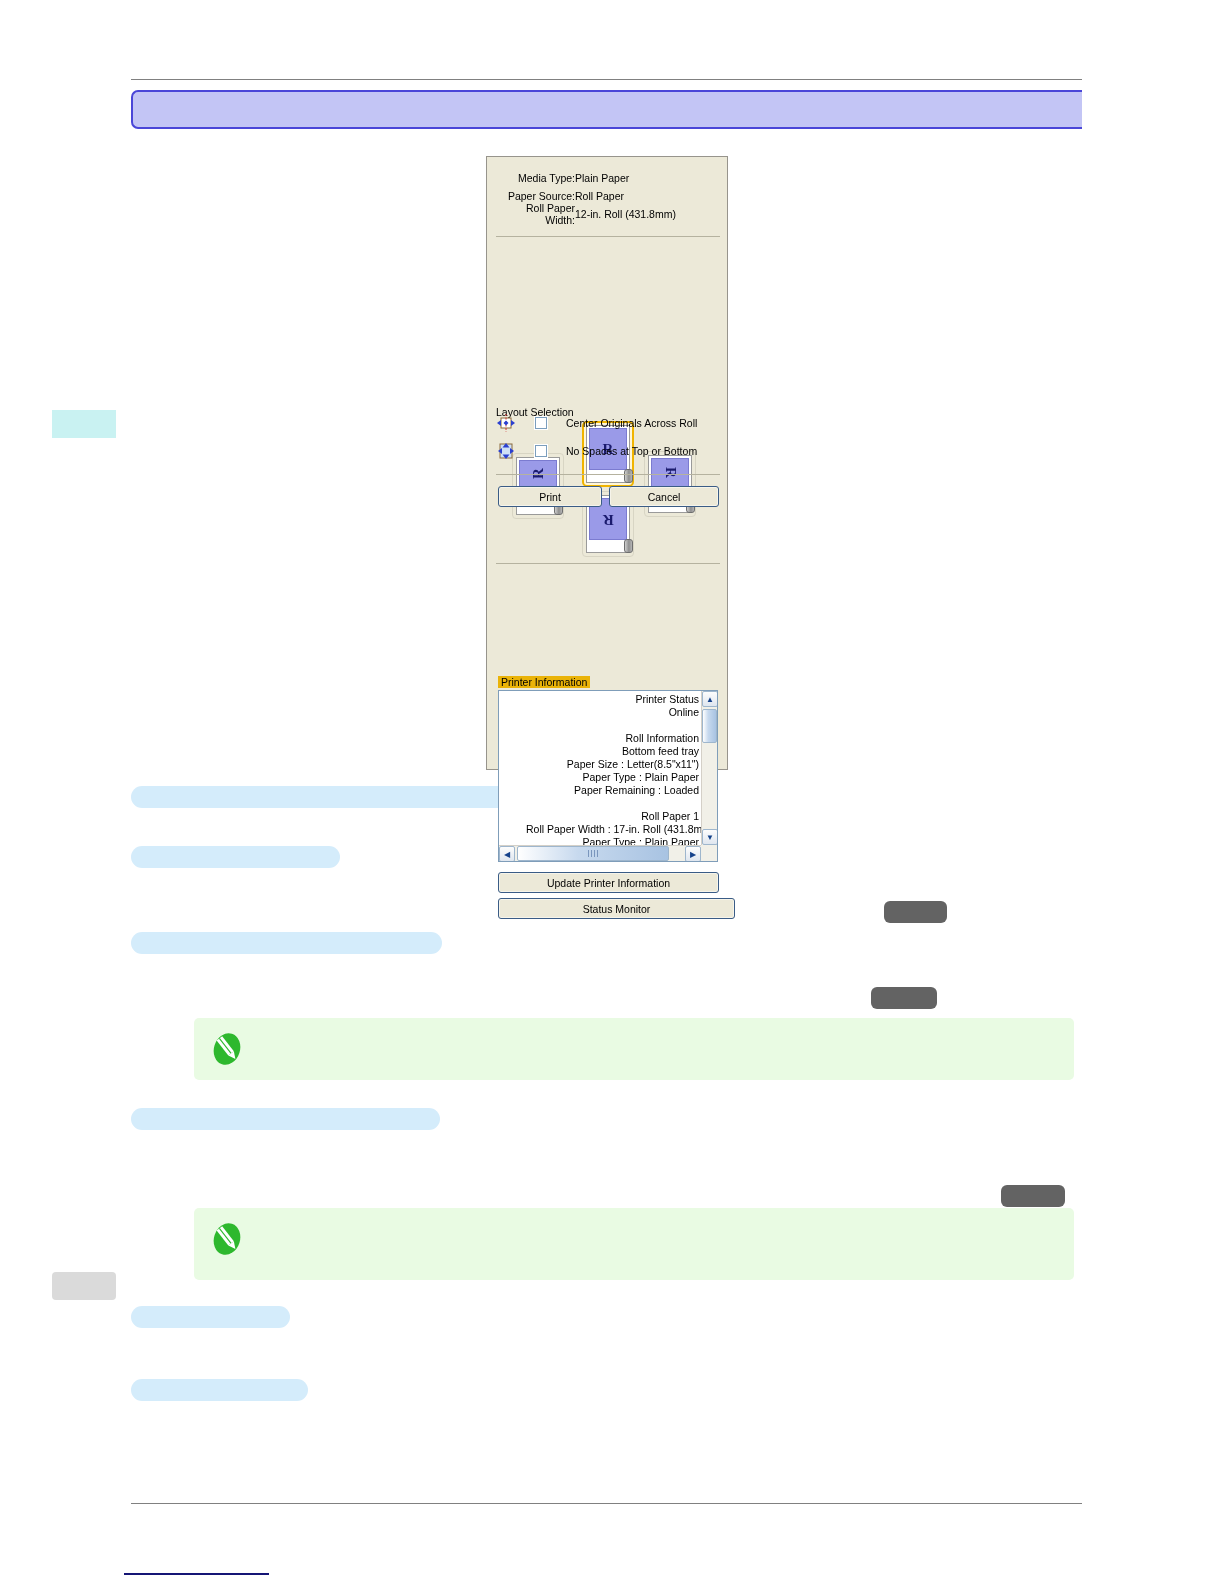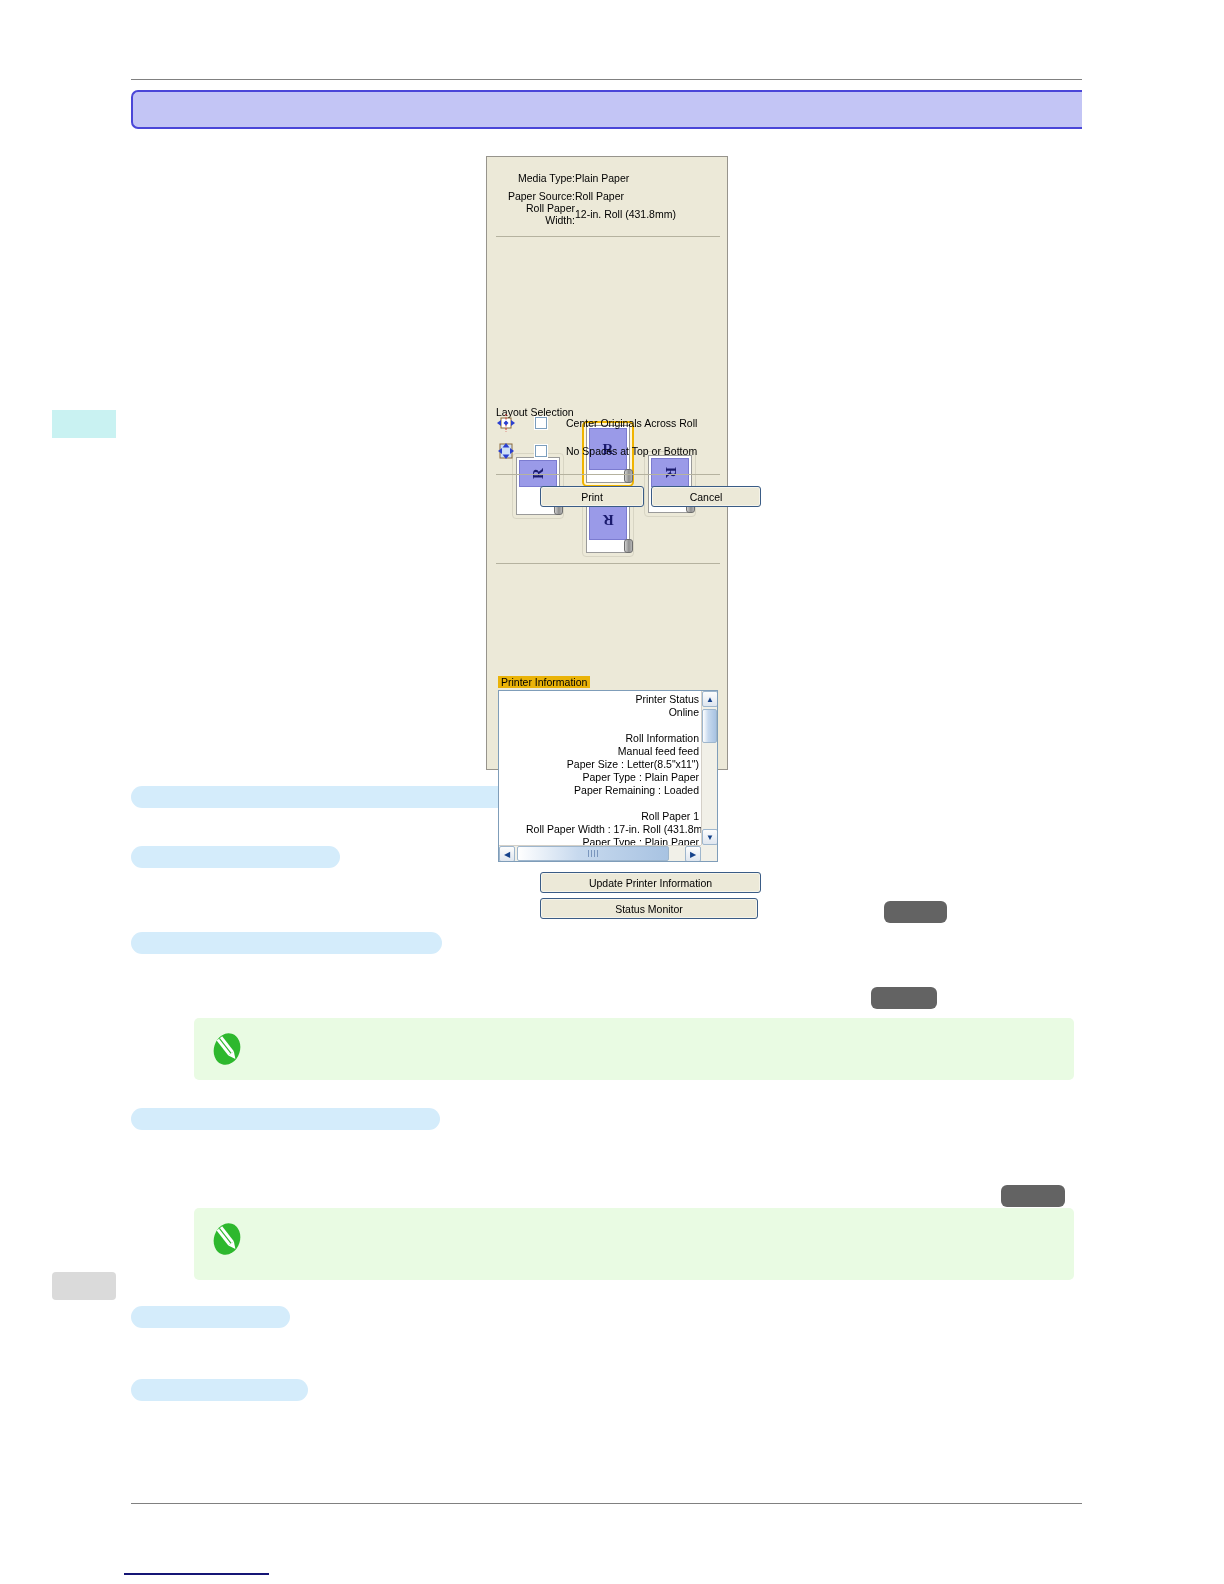--- a/index.html
+++ b/index.html
@@ -129,21 +129,20 @@
   .xp-button {
     position:absolute;
     background:#ece9d8;
     border:1px solid #3a5c86;
     border-radius:3px;
     font-family:"Liberation Sans", sans-serif;
     font-size:10.5px;
     color:#000;
     display:flex; align-items:center; justify-content:center;
     box-shadow: inset 0 0 0 1px #f6f4ea;
-    margin-left: 42px;
   }
 
   
   #group-label-printerinfo { position:absolute; left:11px; top:519px; background:#eab308; padding:0 3px; }
   #listbox {
     position:absolute; left:11px; top:533px; width:220px; height:172px;
     background:#ffffff;
     border:1px solid #7f9db9;
     overflow:hidden;
   }
@@ -330,21 +329,21 @@
   <div class="xp-button" style="left:122px; top:329px; width:110px; height:21px;">Cancel</div>
 
   <div id="group-label-printerinfo">Printer Information</div>
 
   <div id="listbox">
     <div id="list-content">
         <div class="ind0">Printer Status</div>
         <div class="ind1">Online</div>
         <div class="blank"></div>
         <div class="ind0">Roll Information</div>
-        <div class="ind1">Manual feed feed</div>
+        <div class="ind1">Bottom feed tray</div>
         <div class="ind2">Paper Size : Letter(8.5"x11")</div>
         <div class="ind2">Paper Type : Plain Paper</div>
         <div class="ind2">Paper Remaining : Loaded</div>
         <div class="blank"></div>
         <div class="ind1">Roll Paper 1</div>
         <div class="ind2">Roll Paper Width : 17-in. Roll (431.8mm)</div>
         <div class="ind2">Paper Type : Plain Paper</div>
         <div class="ind2">Paper Remaining : 328ft.1in.</div>
       </div>
 
@@ -361,15 +360,15 @@
           <span class="sb-grip"></span>
           <span class="sb-grip"></span>
           <span class="sb-grip"></span>
       </div>
       <div class="sb-btn" style="right:0; top:0;">▶</div>
     </div>
     <div class="corner-box"></div>
   </div>
 
   <div class="xp-button" style="left:11px; top:715px; width:221px; height:21px;">Update Printer Information</div>
-  <div class="xp-button" style="left:11px; top:741px; width:218px; height:21px;">Status Monitor</div>
+  <div class="xp-button" style="left:11px; top:741px; width:237px; height:21px;">Status Monitor</div>
 
 </div>
 
 </body></html>

